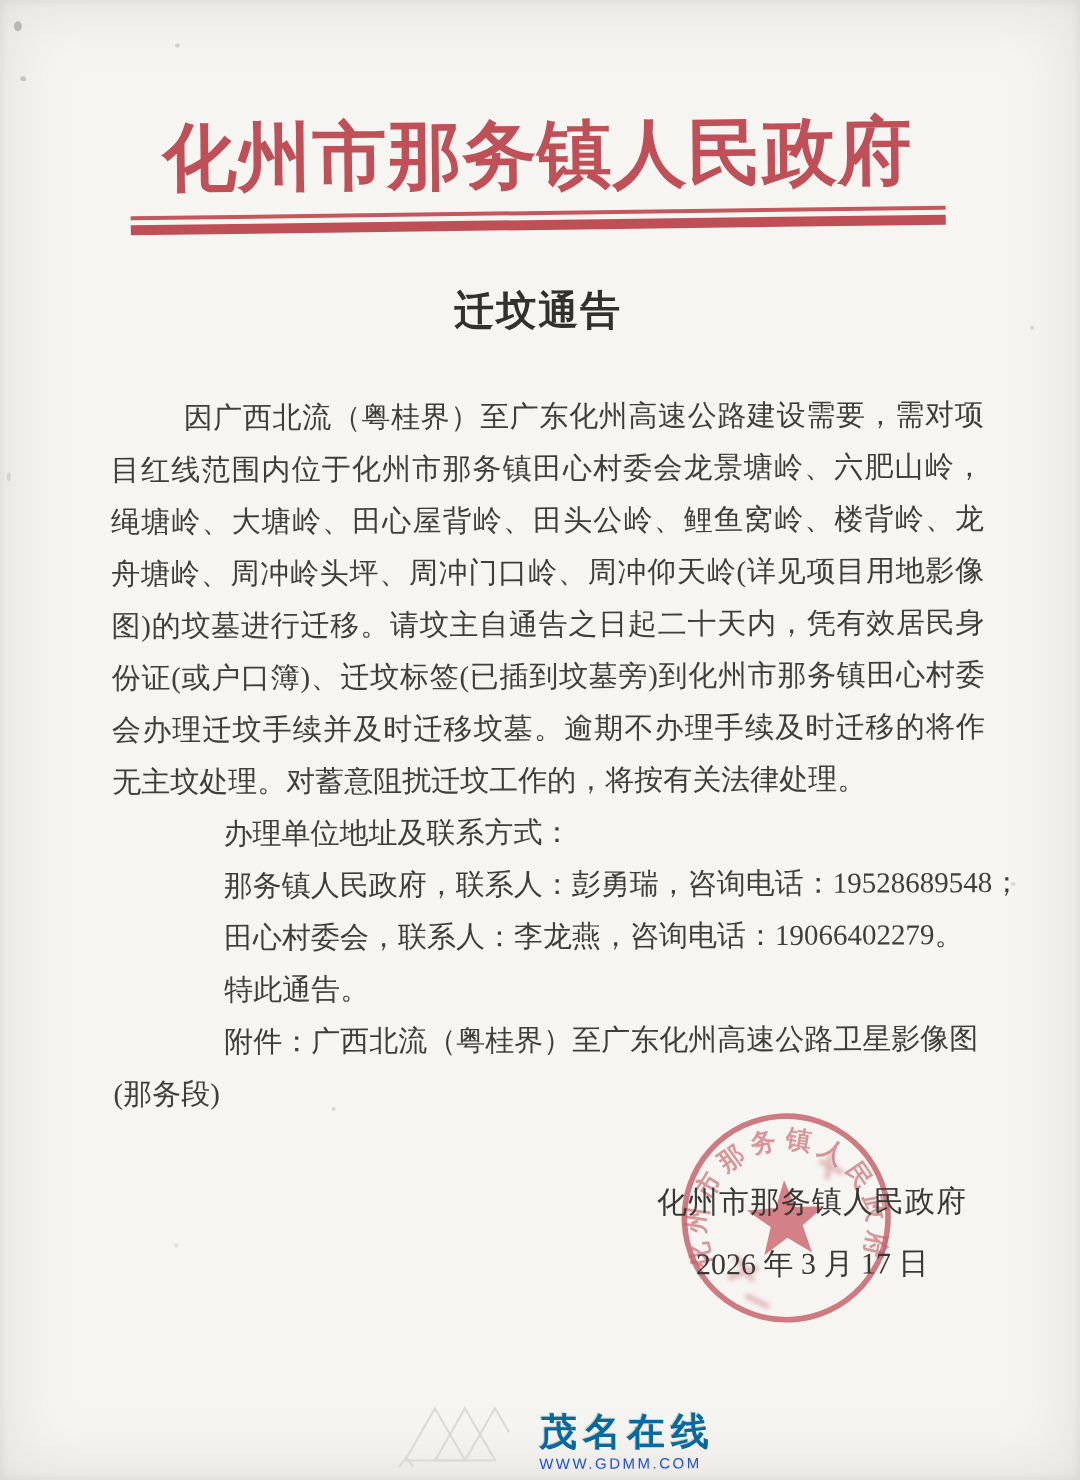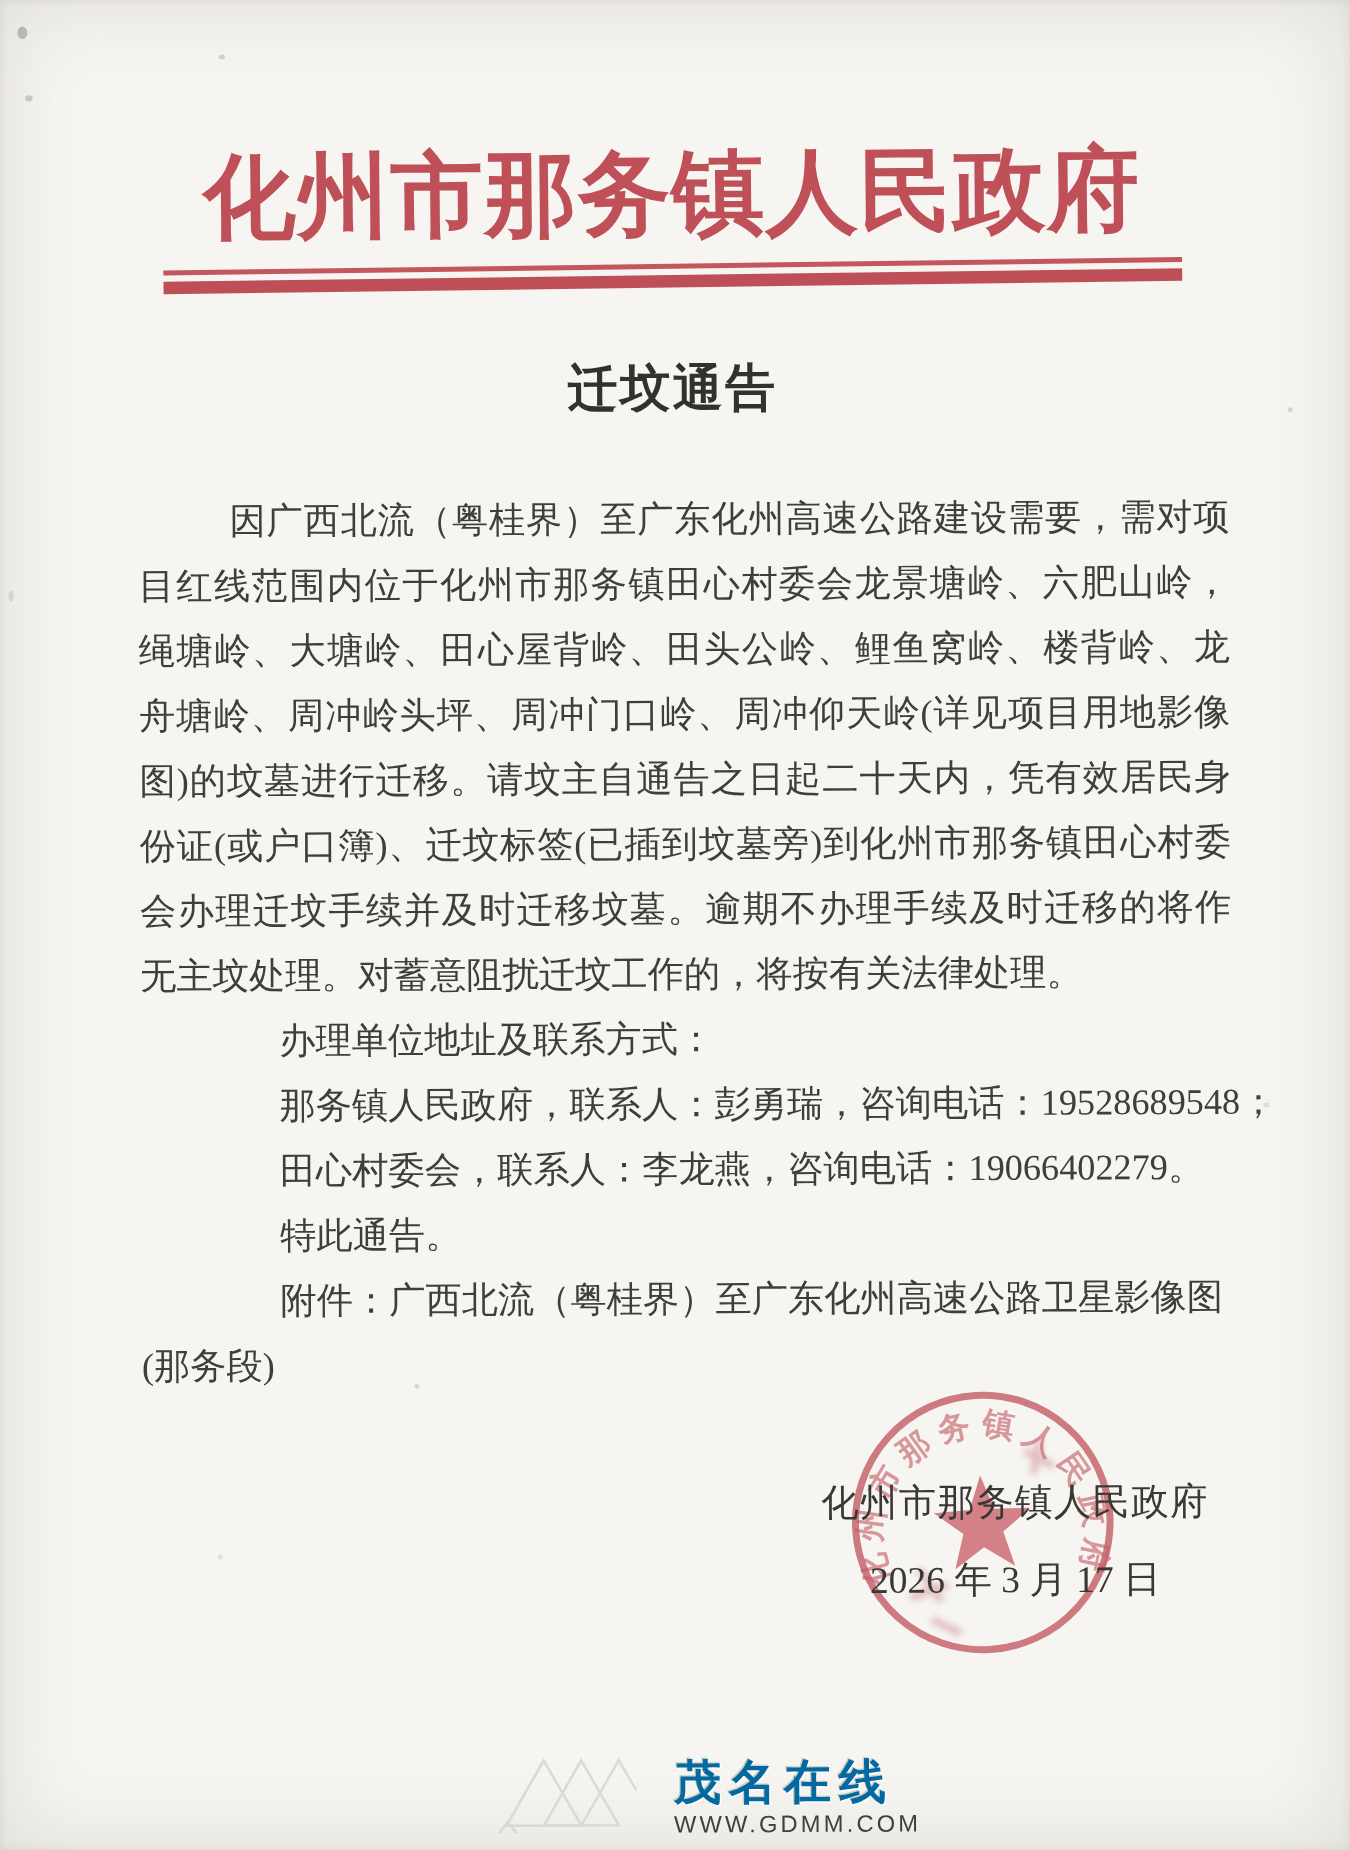--- a/index.html
+++ b/index.html
@@ -76,22 +76,22 @@
   .wm-name {
     font-family:"Liberation Sans", sans-serif;
     font-size:38px; font-weight:bold; letter-spacing:6px;
     color:#0369a1;
     text-shadow:-1px -1px 0 #cfcdc6, 1px 1px 0 #ffffff;
     line-height:1;
     white-space:nowrap;
   }
   .wm-url {
     font-family:"Liberation Sans", sans-serif;
-    font-size:19px; letter-spacing:2.5px;
-    color:#404040;
+    font-size:15px; letter-spacing:2.5px;
+    color:#1d4ed8;
     margin-top:4px;
     white-space:nowrap;
   }
 
   
   .speck { position:absolute; background:#7d7b76; border-radius:50%; }
 </style>
 </head>
 <body>
 

